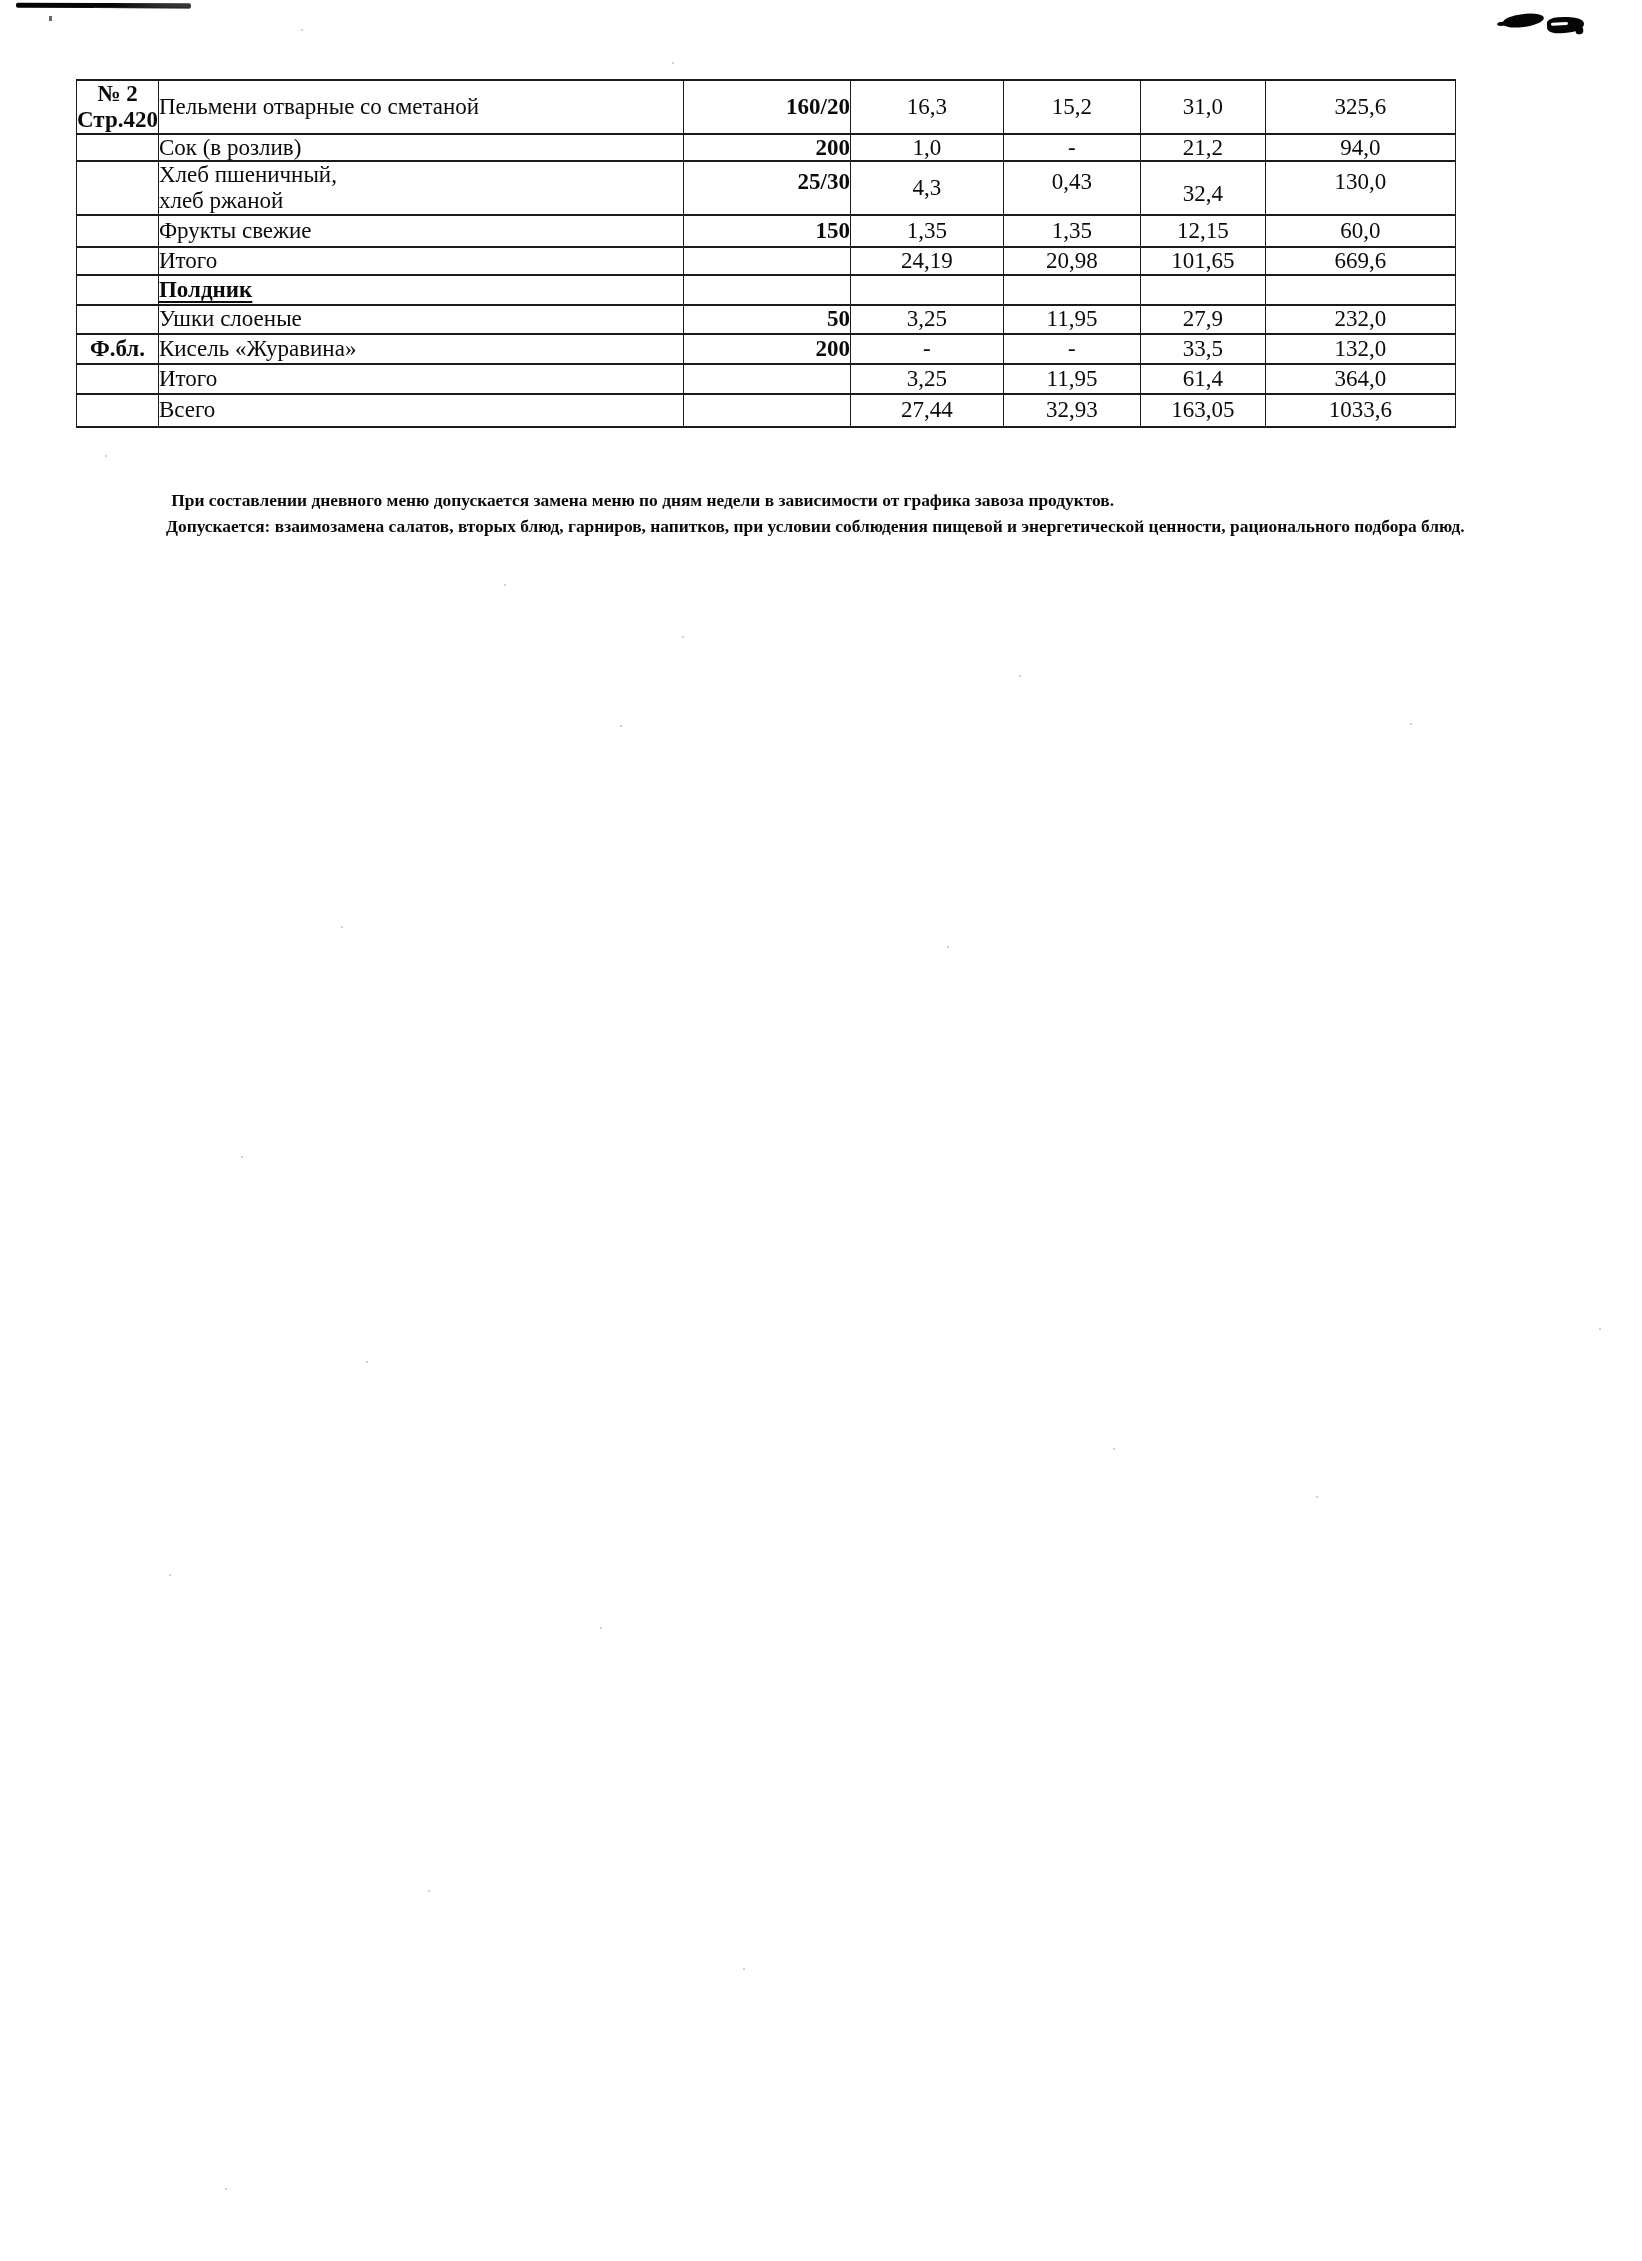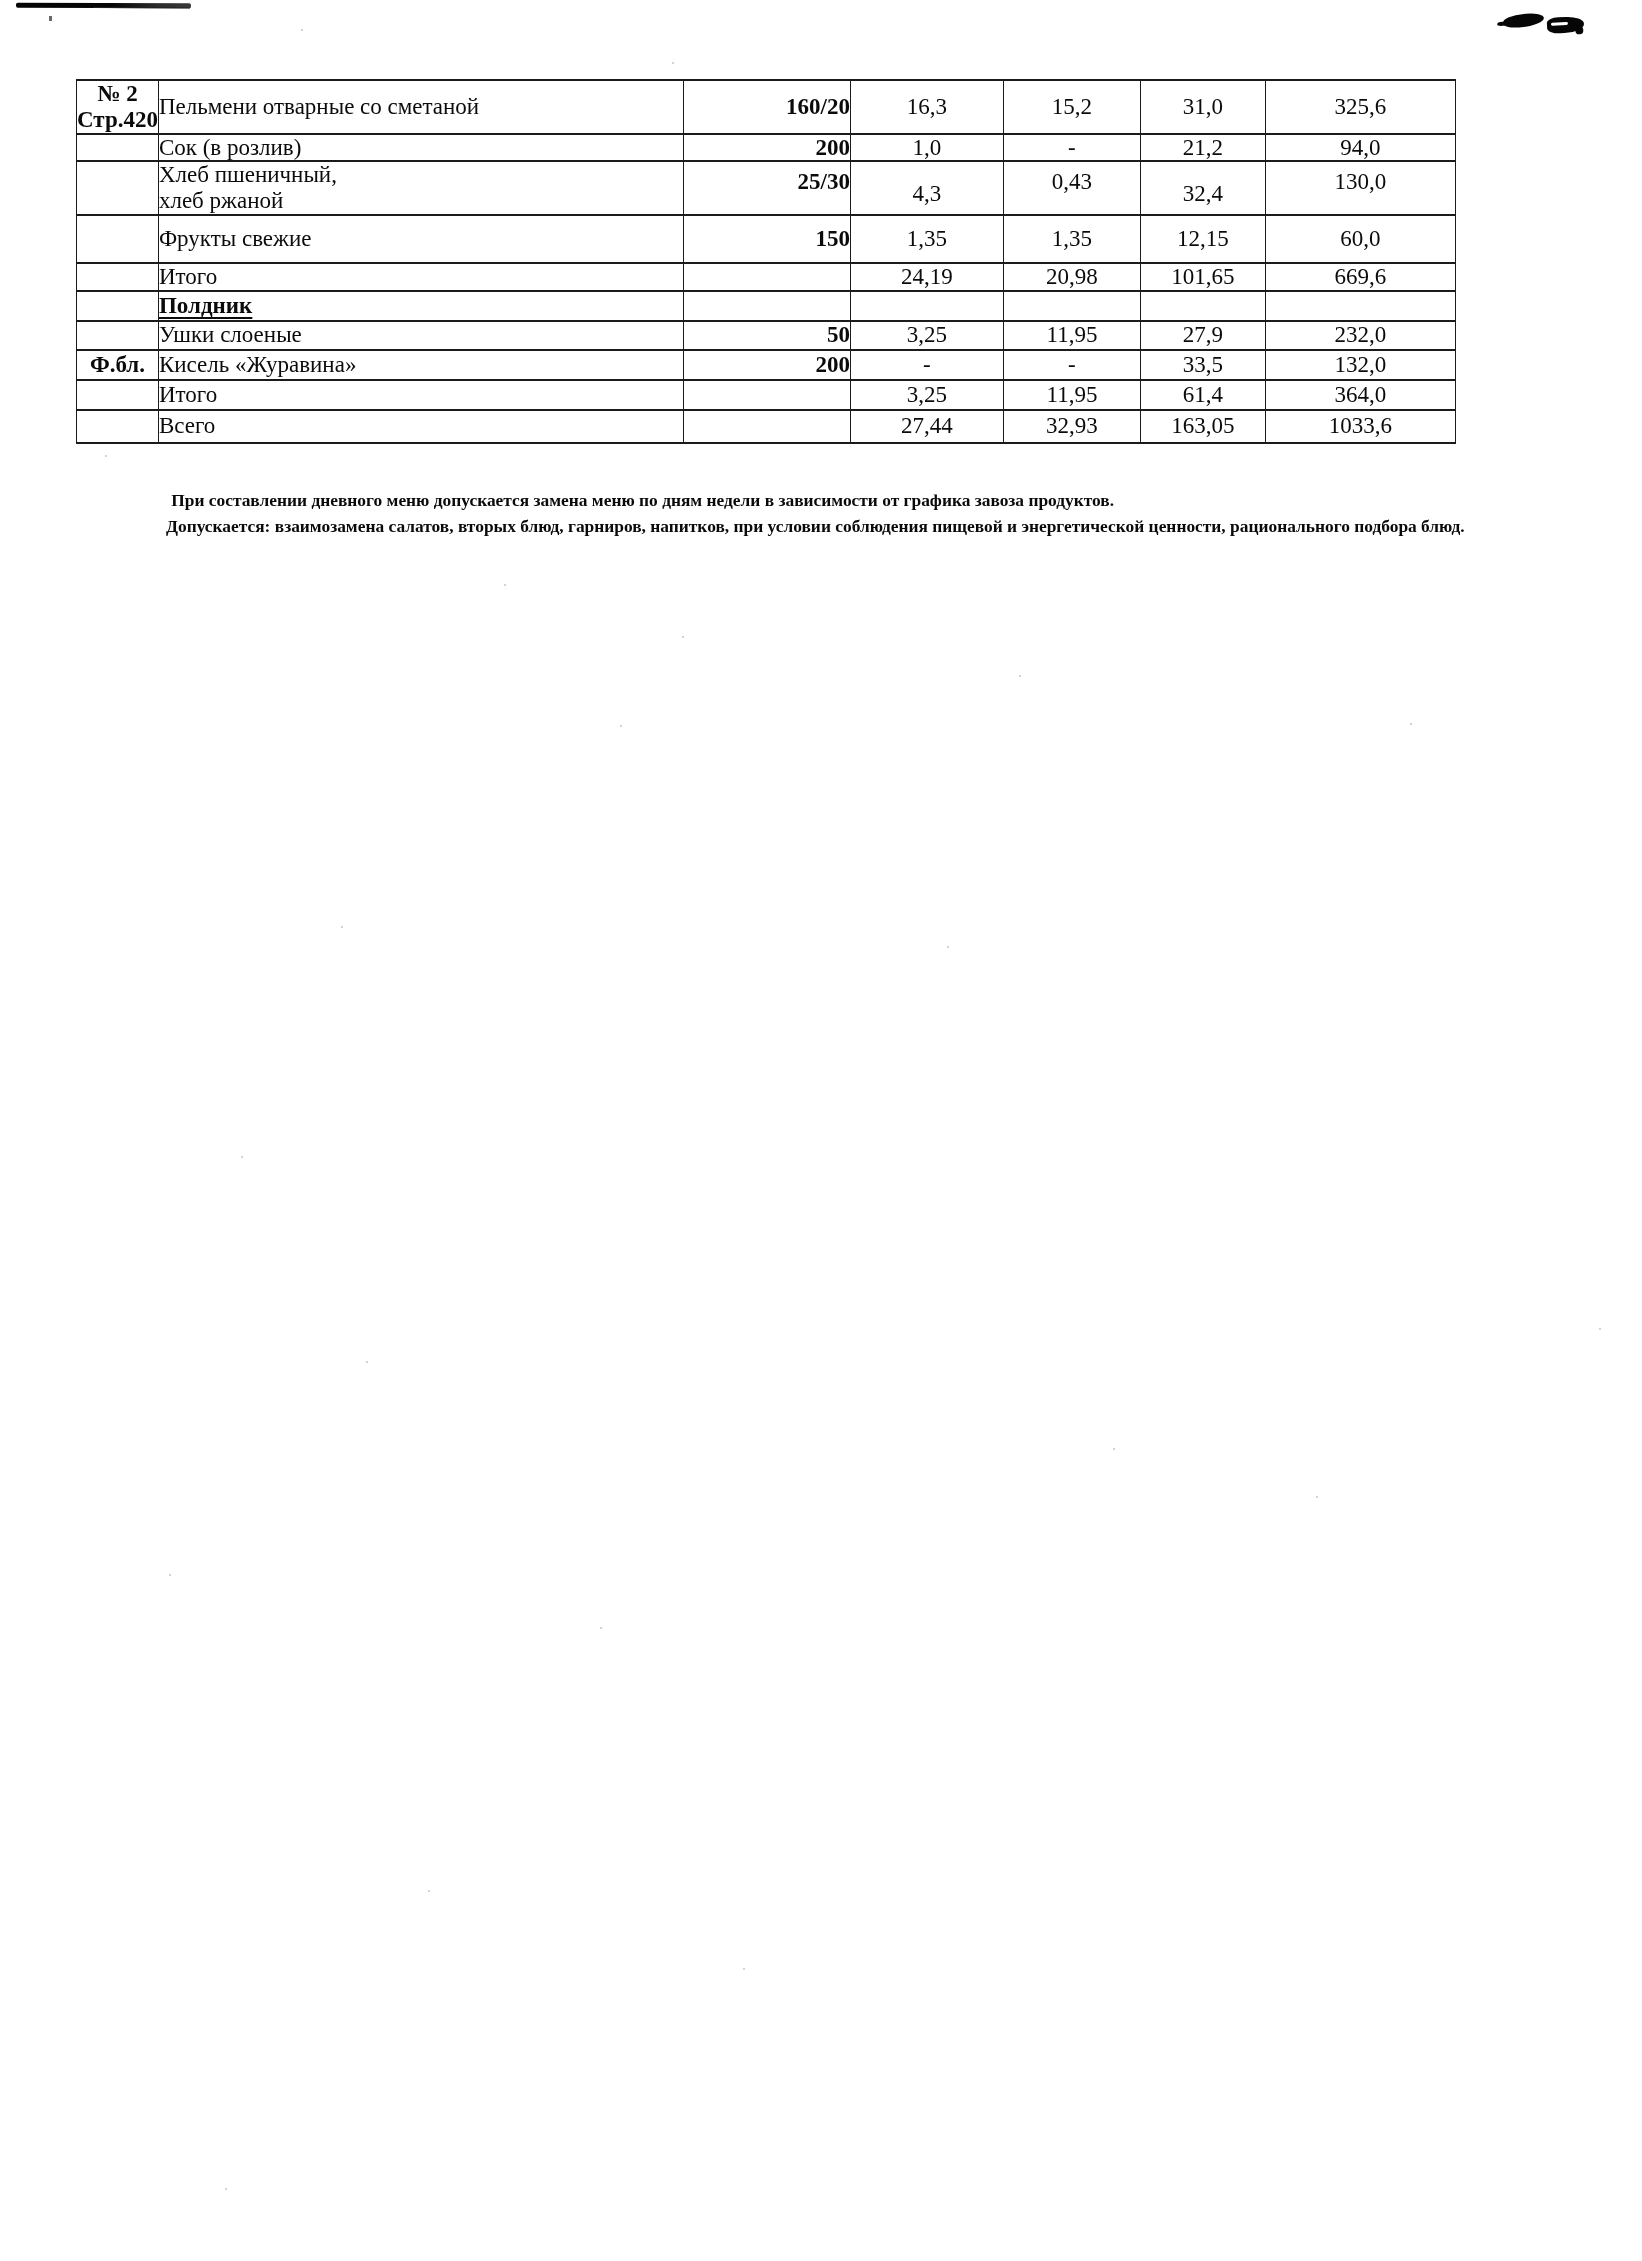--- a/index.html
+++ b/index.html
@@ -54,21 +54,21 @@
     border:1.3px solid #1b1b1b;
     border-top-width:2.6px;
     border-bottom-width:2.6px;
     padding:0;
     vertical-align:middle;
     font-size:23px;
     line-height:1.12;
     overflow:hidden;
   }
   table.menu{border:1.9px solid #0c0c0c;}
-  tr.r1{height:33px;} tr.r2{height:15px;} tr.r3{height:49px;} tr.r4{height:48px;}
+  tr.r1{height:33px;} tr.r2{height:15px;} tr.r3{height:49px;} tr.r4{height:32px;}
   tr.r5{height:27px;} tr.r6{height:30px;} tr.r7{height:29px;} tr.r8{height:30px;}
   tr.r9{height:30px;} tr.r10{height:33px;}
   td.c-ref{
     text-align:center;font-size:16px;font-weight:700;white-space:pre-line;line-height:1.15;
   }
   td.c-dish{
     text-align:left;padding-left:10.3px;white-space:pre-line;
   }
   td.c-portion{text-align:right;font-weight:700;}
   td.c-num{text-align:center;}
@@ -143,21 +143,21 @@
       <td class="c-num">1,0</td>
       <td class="c-num">-</td>
       <td class="c-num">21,2</td>
       <td class="c-num">94,0</td>
     </tr>
     <tr class="r3">
       <td class="c-ref"></td>
       <td class="c-dish">Хлеб пшеничный,
 хлеб ржаной</td>
       <td class="c-portion" style="vertical-align:top;padding-top:6.4px">25/30</td>
-      <td class="c-num" style="vertical-align:top;padding-top:19px">4,3</td>
+      <td class="c-num" style="vertical-align:top;padding-top:13px">4,3</td>
       <td class="c-num" style="vertical-align:top;padding-top:6.4px">0,43</td>
       <td class="c-num" style="vertical-align:top;padding-top:19px">32,4</td>
       <td class="c-num" style="vertical-align:top;padding-top:6.4px">130,0</td>
     </tr>
     <tr class="r4">
       <td class="c-ref"></td>
       <td class="c-dish">Фрукты свежие</td>
       <td class="c-portion">150</td>
       <td class="c-num">1,35</td>
       <td class="c-num">1,35</td>

